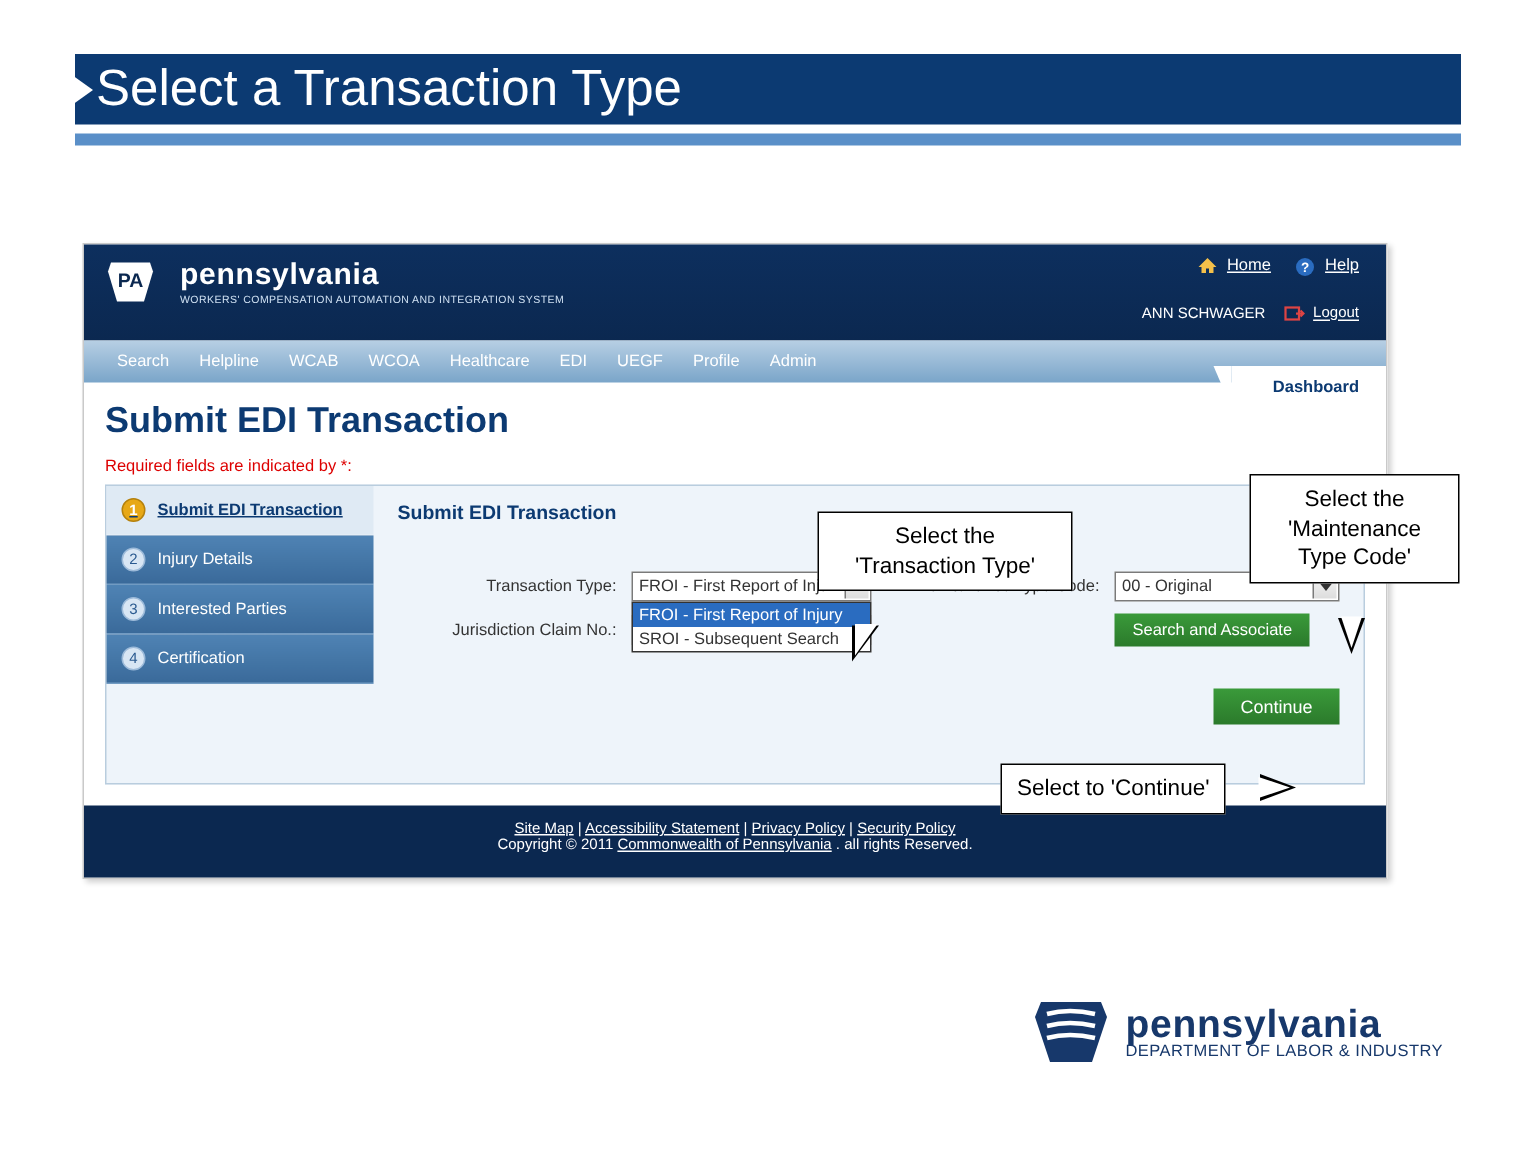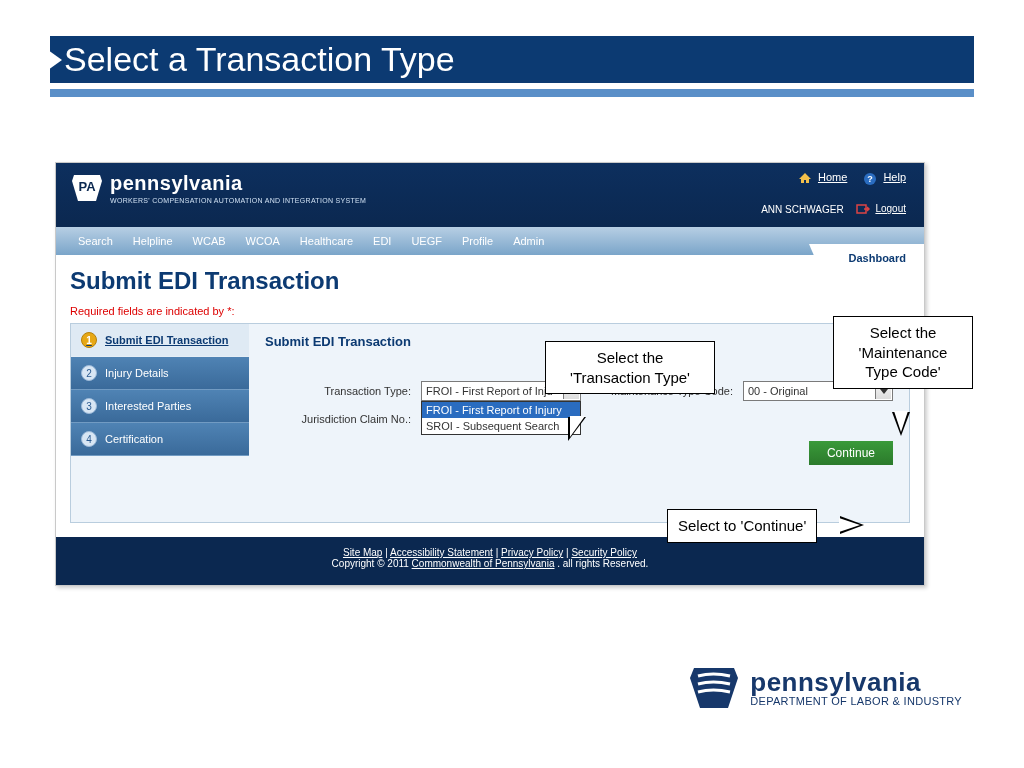--- a/index.html
+++ b/index.html
@@ -9,21 +9,21 @@
   .slide-title-wrap { position: absolute; top: 36px; left: 50px; right: 50px; }
   .slide-title { background: #0c3a72; color: #fff; font-size: 34px; font-weight: 400; padding: 4px 14px; position: relative; }
   .slide-title::before { content: ""; position: absolute; left: -2px; top: 50%; transform: translateY(-50%); border-left: 14px solid #fff; border-top: 10px solid transparent; border-bottom: 10px solid transparent; }
   .slide-title-underline { height: 8px; background: #5a8fc8; margin-top: 6px; }
 
   
   .app-frame { position: absolute; top: 162px; left: 55px; width: 870px; border: 1px solid #c9c9c9; box-shadow: 2px 2px 4px rgba(0,0,0,.2); }
 
   
   .app-header { background: linear-gradient(#0d2f5e,#0b2850); color: #fff; padding: 10px 18px 14px 14px; position: relative; height: 64px; }
-  .logo-block { display: flex; align-items: flex-start; gap: 6px; }
+  .logo-block { display: flex; align-items: flex-start; gap: 16px; }
   .keystone { width: 34px; height: 30px; position: relative; }
   .keystone svg { display: block; }
   .logo-text { line-height: 1; }
   .logo-text .state { font-size: 20px; font-weight: 700; letter-spacing: .5px; }
   .logo-text .sub { font-size: 7px; letter-spacing: .3px; margin-top: 4px; color: #cfe0f2; }
   .header-links { position: absolute; right: 18px; top: 8px; font-size: 11px; display: flex; align-items: center; gap: 16px; }
   .header-links a { color: #fff; text-decoration: underline; text-align: right; }
   .hdr-icon { display:inline-block; width:14px; height:12px; margin-right:3px; vertical-align:middle; }
   .user-row { position: absolute; right: 18px; top: 40px; font-size: 10px; color: #fff; display:flex; align-items:center; gap:12px; }
   .user-row a { color: #fff; text-decoration: underline; }
@@ -53,21 +53,21 @@
   .lbl { text-align: right; padding-right: 4px; }
   .select-wrap { position: relative; }
   .faux-select { width: 100%; height: 20px; border: 1px solid #7a7a7a; background: #fff; font-size: 11px; padding: 2px 18px 2px 4px; position: relative; display:flex; align-items:center; }
   .faux-select .arrow { position:absolute; right:1px; top:1px; width:16px; height:16px; background: linear-gradient(#f5f5f5,#ddd); border-left:1px solid #7a7a7a; display:flex; align-items:center; justify-content:center; }
   .faux-select .arrow::after { content:""; border-left:4px solid transparent; border-right:4px solid transparent; border-top:5px solid #333; }
   .faux-input { width: 100%; height: 20px; border: 1px solid #7a7a7a; background:#fff; font-size:11px; padding:2px 4px; }
   .dropdown-list { position: absolute; top: 20px; left: 0; right: 0; border: 1px solid #333; background: #fff; z-index: 5; font-size: 11px; }
   .dropdown-list div { padding: 2px 4px; }
   .dropdown-list div.selected { background: #2a6cc0; color: #fff; }
   .btn-green { background: linear-gradient(#3a9a3a,#2b7a2b); color:#fff; border:none; font-size:11px; padding:4px 12px; height:22px; cursor:pointer; }
-  .continue-row { text-align: right; margin-top: 12px; }
+  .continue-row { text-align: right; margin-top: 28px; }
   .btn-continue { background: linear-gradient(#3a9a3a,#2b7a2b); color:#fff; border:none; font-size:12px; padding:4px 18px; height:24px; cursor:pointer; }
 
   
   .app-footer { background: #0b2850; color:#fff; text-align:center; font-size:10px; padding: 10px 0 16px; margin-top: 14px; }
   .app-footer a { color:#fff; text-decoration: underline; }
 
   
   .callout { position: absolute; background: #fff; border: 1.5px solid #000; padding: 6px 10px; font-size: 15px; text-align: center; line-height: 1.3; z-index: 30; }
   .callout .tail { position: absolute; width: 0; height: 0; }
   .callout .tail.down-left::before { content:""; position:absolute; border-top: 24px solid #000; border-right: 18px solid transparent; }
@@ -188,20 +188,21 @@
           <div class="select-wrap">
             <div class="faux-select">
               <span>00 - Original</span>
               <span class="arrow"></span>
             </div>
           </div>
 
           <div class="lbl">Jurisdiction Claim No.:</div>
           <div><input class="faux-input" type="text" style=""></div>
           <div></div>
+          <div><button class="btn-green">Search and Associate</button></div>
         </div>
 
         <div class="continue-row">
           <button class="btn-continue">Continue</button>
         </div>
       </div>
     </div>
   </div>
 
   <div class="app-footer">

